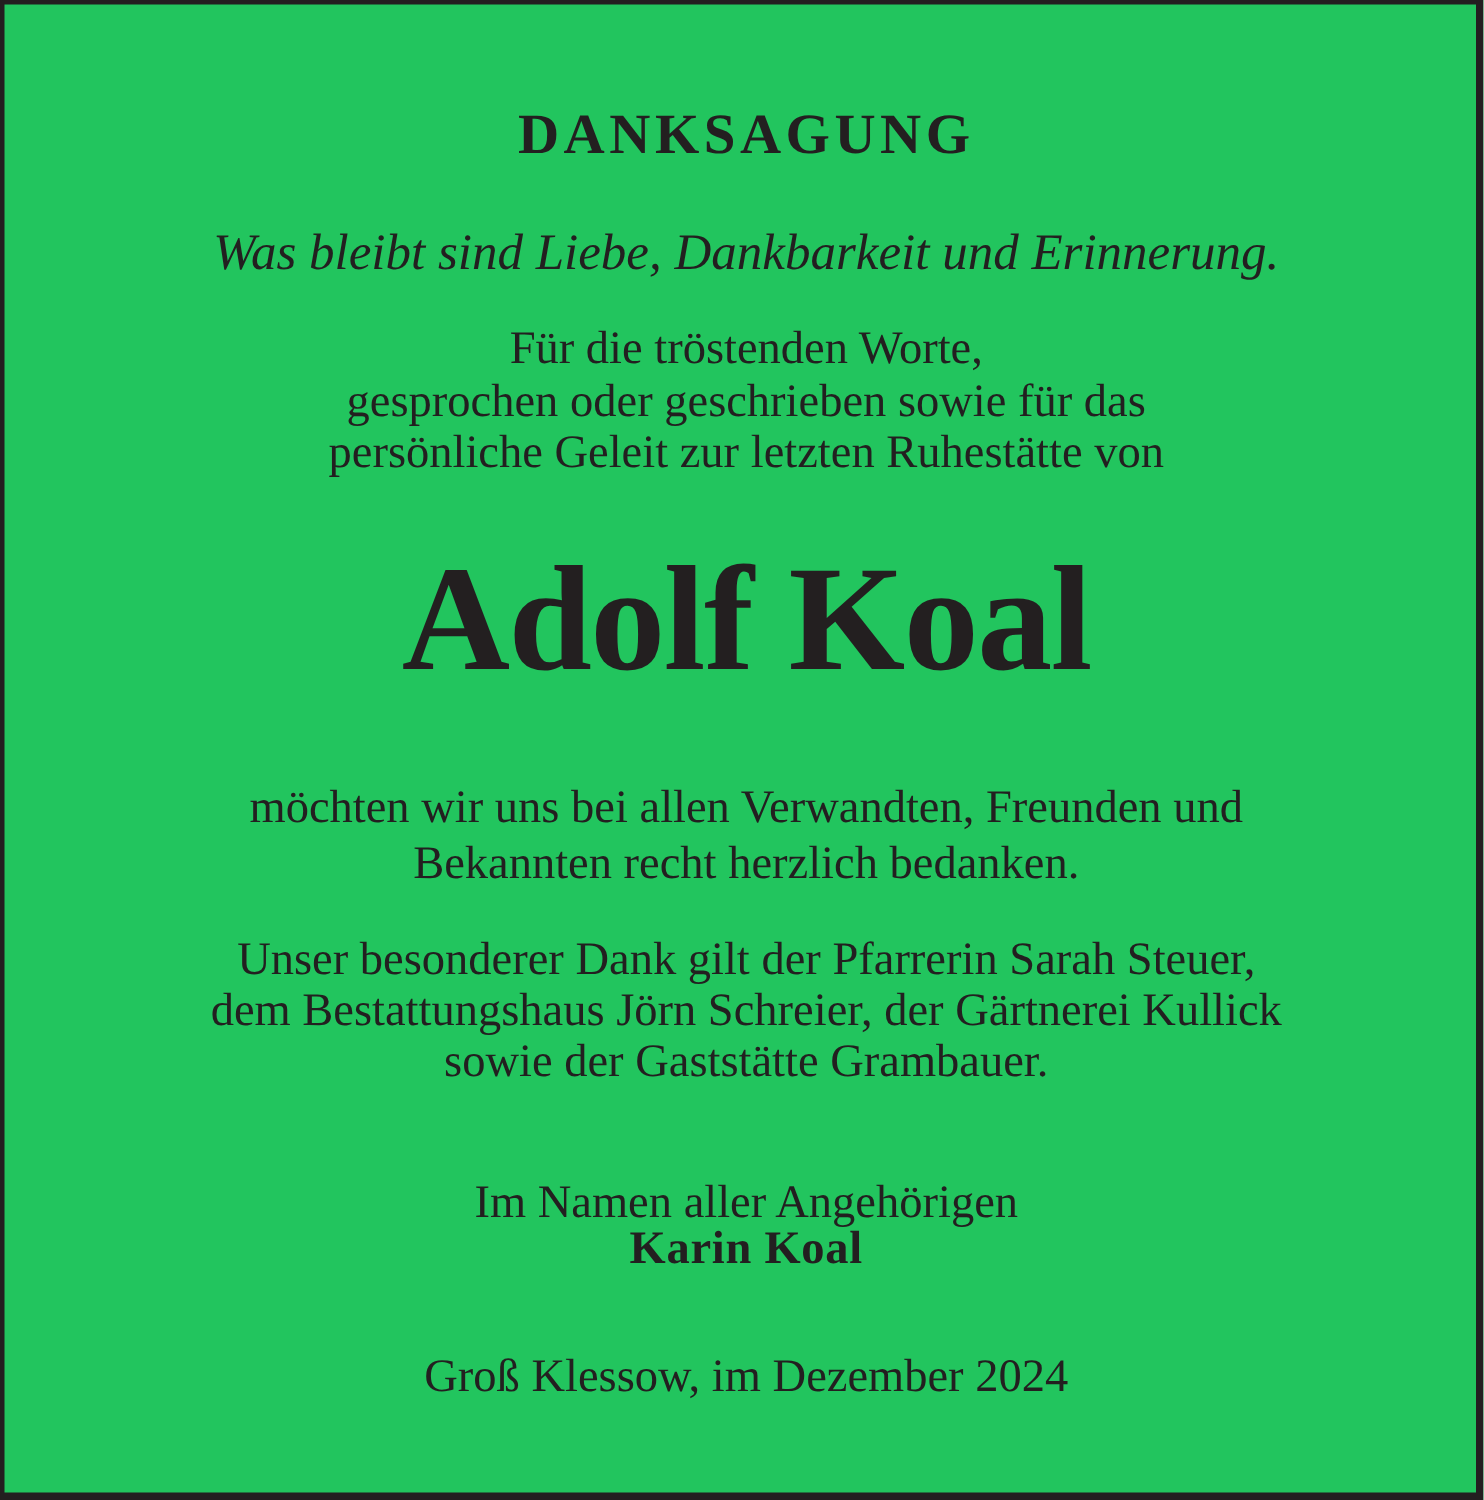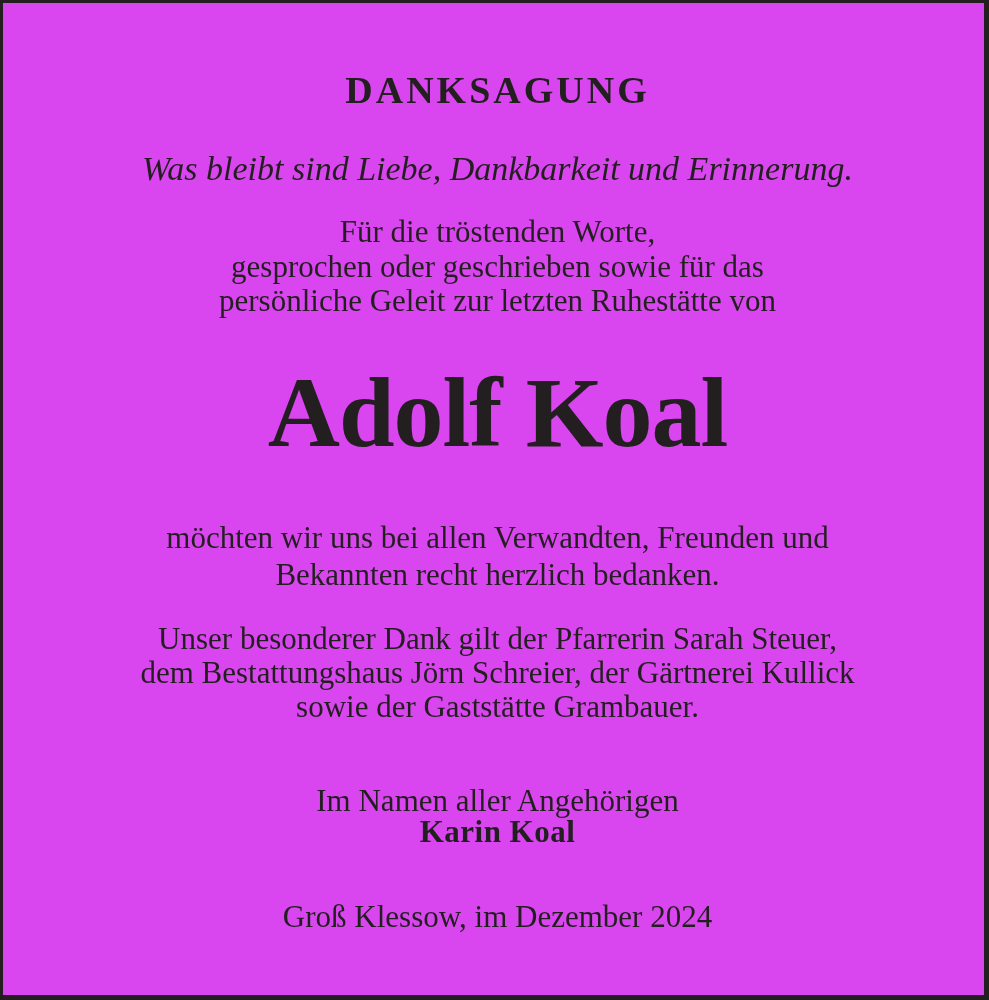--- a/index.html
+++ b/index.html
@@ -19,21 +19,21 @@
       position: absolute;
       left: 0;
       top: 0;
       width: 989px;
       height: 1000px;
       box-sizing: border-box;
       border-top: 3px solid #231f20;
       border-left: 3px solid #231f20;
       border-right: 5px solid #231f20;
       border-bottom: 5px solid #231f20;
-      background: #d946ef;
+      background: #22c55e;
     }
     .line {
       position: absolute;
       left: 0;
       width: 989px;
       text-align: center;
       white-space: nowrap;
       line-height: 1.15;
       margin: 0;
     }

